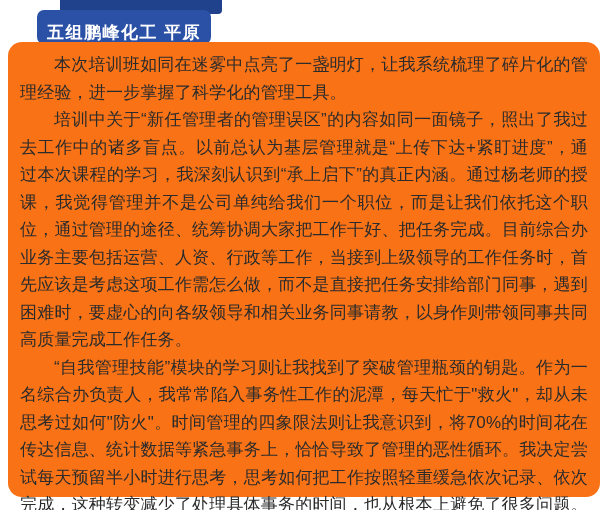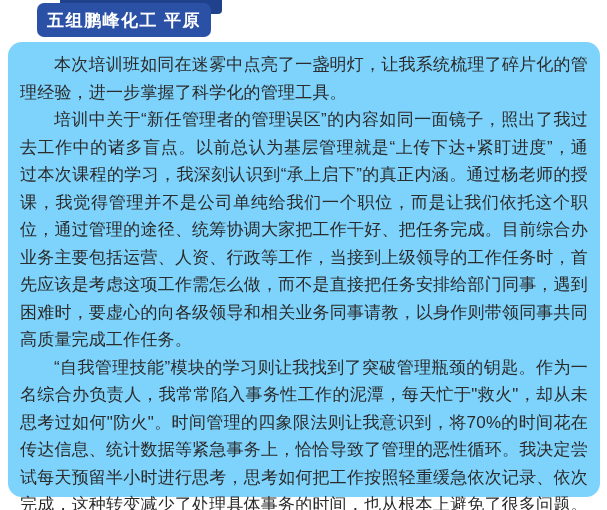--- a/index.html
+++ b/index.html
@@ -22,42 +22,42 @@
     left: 60px;
     top: 0;
     width: 162px;
     height: 14px;
     background: #20418c;
     border-radius: 0 0 4px 4px;
   }
   .ribbon-front {
     position: absolute;
     left: 37px;
-    top: 3px;
+    top: 10px;
     width: 174px;
     height: 34px;
     background: #2b51a6;
     border-radius: 7px;
     display: flex;
-    align-items: center;
+    align-items: flex-end;
     justify-content: center;
     color: #ffffff;
     font-size: 17px;
     font-weight: bold;
     letter-spacing: 1.5px;
     white-space: nowrap;
   }
   .card {
     position: absolute;
     left: 8px;
     top: 42px;
     width: 592px;
     height: 455px;
     box-sizing: border-box;
-    background: #7dd3fc;
+    background: #f97316;
     border-radius: 14px;
     padding: 9px 12px 10px 12px;
   }
   .card p {
     margin: 0;
     text-indent: 2em;
     font-size: 17px;
     line-height: 27.5px;
     color: #2b2b2b;
     text-align: justify;

